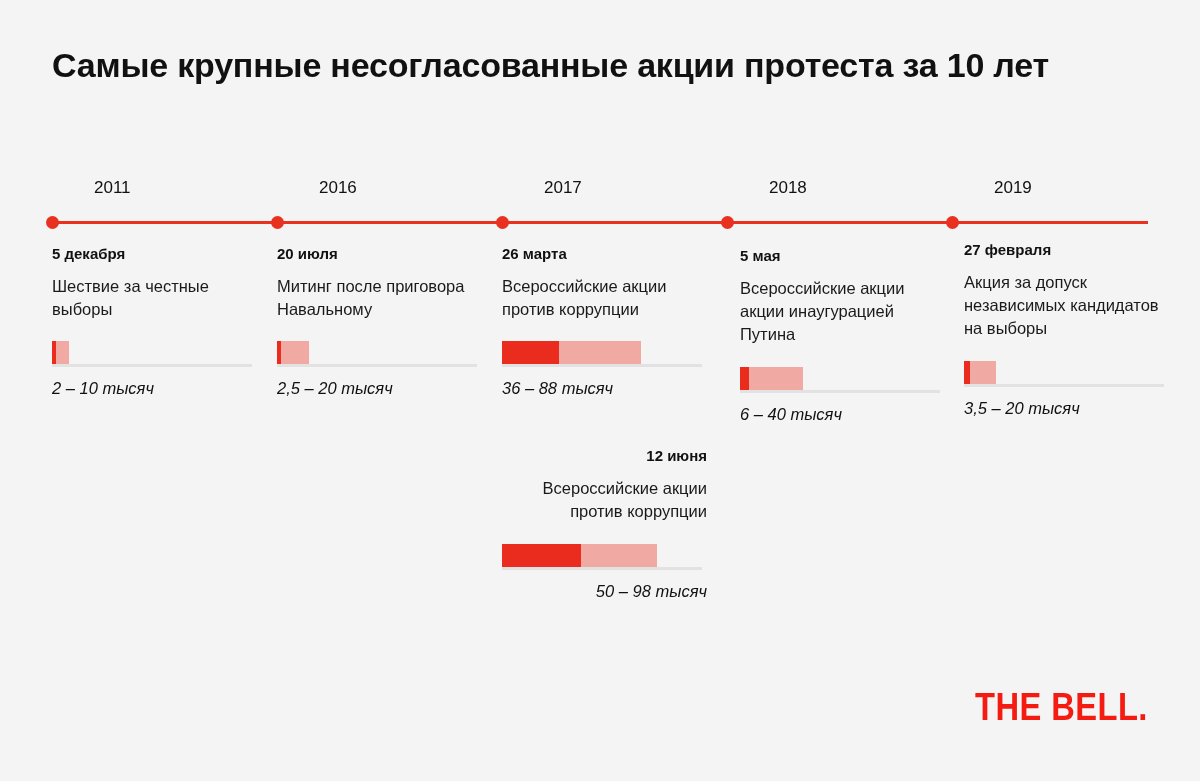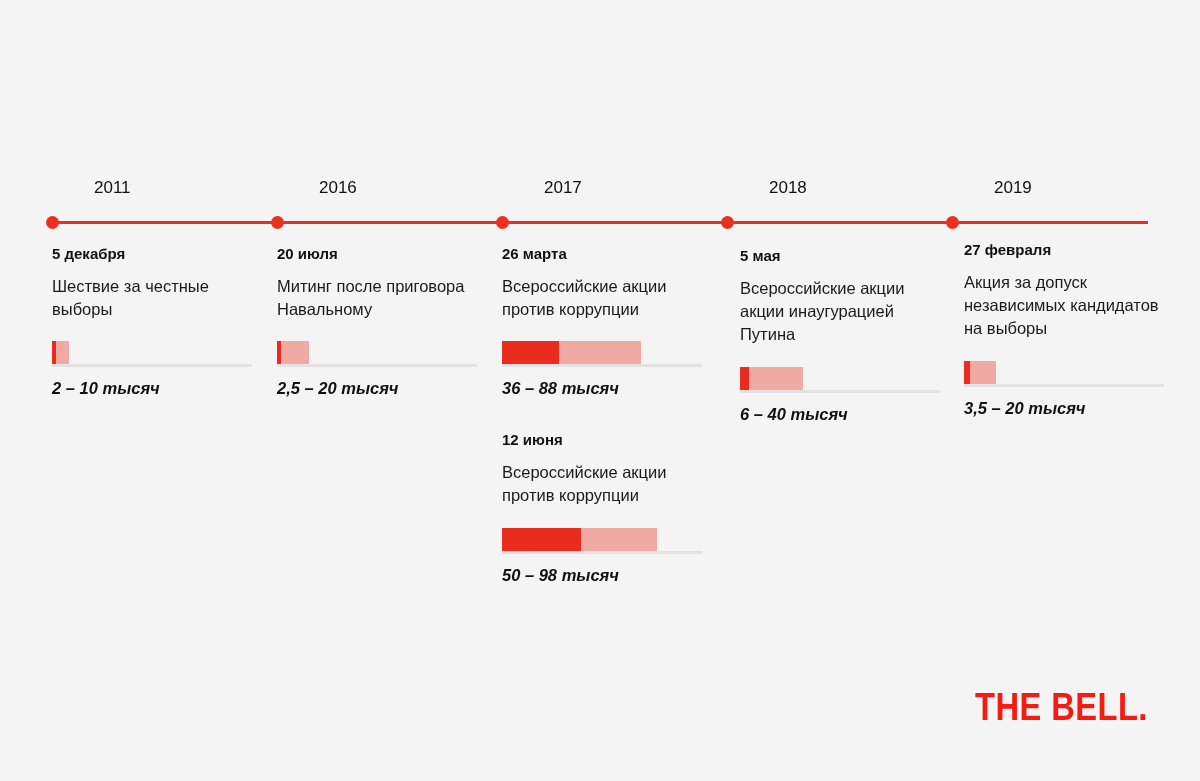--- a/index.html
+++ b/index.html
@@ -80,21 +80,21 @@
   }
 
   
   .column {
     position: absolute;
     top: 244px;
     width: 205px;
   }
 
   .event { position: relative; }
-  .event + .event { margin-top: 32px; }
+  .event + .event { margin-top: 48px; text-align: right; }
 
   .event-date {
     font-size: 15px;
     font-weight: bold;
     line-height: 1.3;
     color: #111111;
     margin-bottom: 11px;
   }
 
   .event-desc {
@@ -127,21 +127,21 @@
     display: flex;
   }
 
   .bar-min { height: 100%; background: #ea2c1e; }
   .bar-max { height: 100%; background: #f0a9a3; }
 
   .event-value {
     margin-top: 12px;
     font-size: 16.5px;
     font-style: italic;
-    font-weight: bold;
+    font-weight: normal;
     color: #111111;
     white-space: nowrap;
   }
 
   
   #logo {
     position: absolute;
     right: 52px;
     bottom: 52px;
     font-size: 38px;
@@ -152,20 +152,21 @@
     transform: scaleX(0.86);
     transform-origin: right bottom;
     white-space: nowrap;
   }
 </style>
 </head>
 <body>
 
 <div id="infographic">
 
+  <h1 id="title">Самые крупные несогласованные акции протеста за 10 лет</h1>
 
   <div id="timeline">
     <div id="timeline-axis"></div>
 
   <div class="year-marker" style="left: 0px;">
         <div class="year-label">2011</div>
         <div class="year-dot"></div>
       </div>
       <div class="year-marker" style="left: 225px;">
         <div class="year-label">2016</div>

